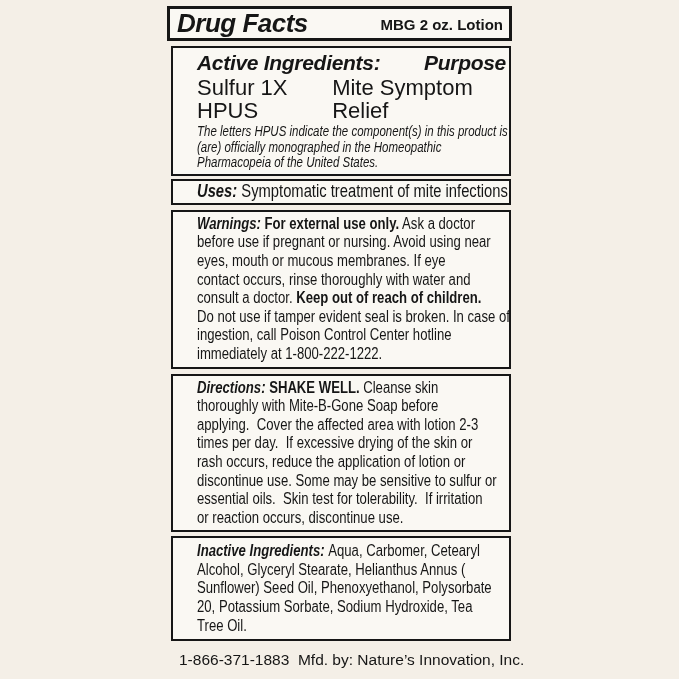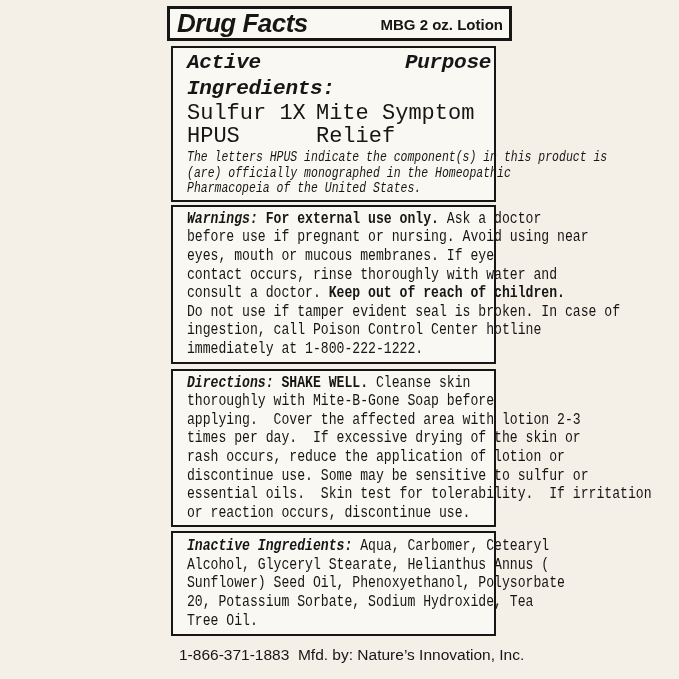--- a/index.html
+++ b/index.html
@@ -24,21 +24,21 @@
   
   .header-box {
     border-width: 3px;
     margin: 0 0 5px 0;
     padding: 1px 6px 2px 7px;
     display: flex;
     justify-content: space-between;
     align-items: flex-end;
     gap: 38px;
   }
-  .inner-box { margin: 0 16px 4px 4px; padding: 2px 3px 3px 14px; font-family: Liberation Mono, monospace; }
+  .inner-box { margin: 0 1px 4px 4px; padding: 2px 3px 3px 24px; }
   .title {
     font-weight: bold;
     font-style: italic;
     font-size: 26px;
     line-height: 26px;
     letter-spacing: -0.5px;
   }
   .product {
     font-weight: bold;
     font-size: 15px;
@@ -104,20 +104,25 @@
       <span>Sulfur 1X HPUS</span>
       <span>Mite Symptom Relief</span>
     </div>
     <div class="note condense">
       <div class="line">The letters HPUS indicate the component(s) in this product is</div>
       <div class="line">(are) officially monographed in the Homeopathic</div>
       <div class="line">Pharmacopeia of the United States.</div>
     </div>
   </div>
 
+  <div class="box inner-box uses-box">
+    <div class="condense">
+      <div class="line uses-line"><span class="bi">Uses: </span><span>Symptomatic treatment of mite infections.</span></div>
+    </div>
+  </div>
 
   <div class="box inner-box warnings-box">
     <div class="condense">
       <div class="line"><span class="bi">Warnings: </span><span class="b">For external use only.</span><span> Ask a doctor</span></div>
       <div class="line">before use if pregnant or nursing. Avoid using near</div>
       <div class="line">eyes, mouth or mucous membranes. If eye</div>
       <div class="line">contact occurs, rinse thoroughly with water and</div>
       <div class="line"><span>consult a doctor. </span><span class="b">Keep out of reach of children.</span></div>
       <div class="line">Do not use if tamper evident seal is broken. In case of</div>
       <div class="line">ingestion, call Poison Control Center hotline</div>

